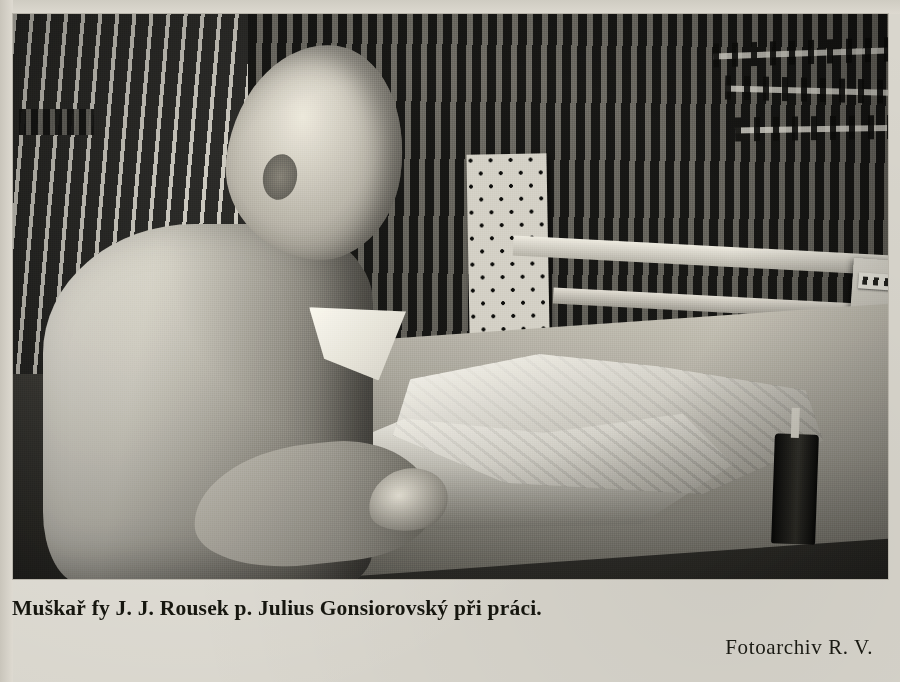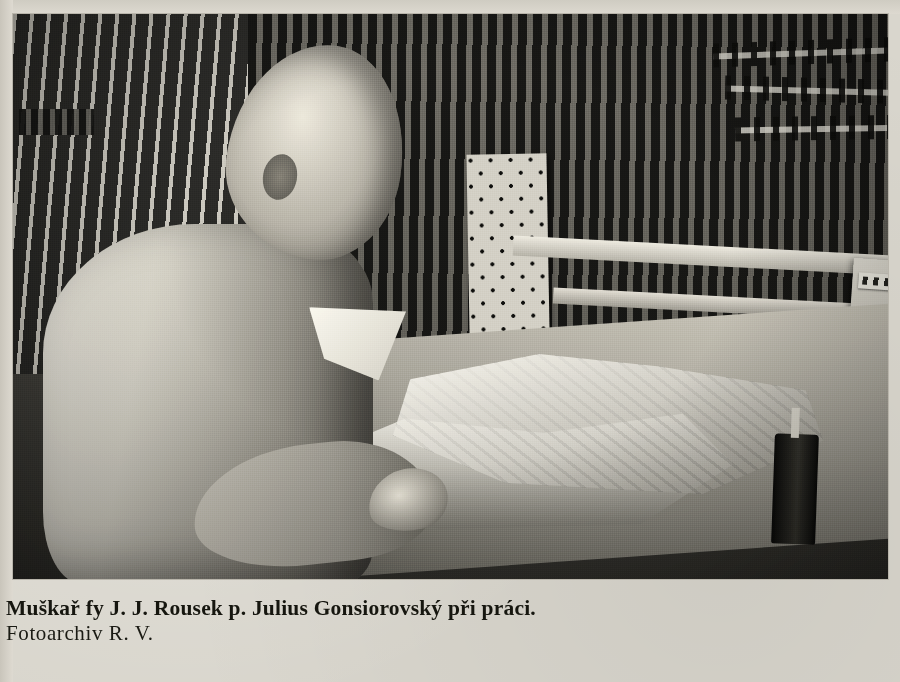--- a/index.html
+++ b/index.html
@@ -328,33 +328,35 @@
   .vignette {
     position: absolute;
     inset: 0;
     pointer-events: none;
     background: radial-gradient(ellipse at 50% 45%, rgba(0,0,0,0) 45%, rgba(0,0,0,0.38) 100%);
   }
 
   
   .caption-block {
     position: absolute;
-    left: 6px;
+    left: 12px;
     top: 596px;
     width: 875px;
   }
   .caption-main {
     font-family: "Liberation Serif", serif;
     font-weight: bold;
     font-size: 21.5px;
     color: #16160f;
     letter-spacing: .2px;
     white-space: nowrap;
   }
   .caption-credit {
+    margin-top: 14px;
+    text-align: right;
     padding-right: 14px;
     font-family: "Liberation Serif", serif;
     font-size: 21px;
     color: #1a1a13;
     letter-spacing: .6px;
   }
   .page-edge-top {
     position: absolute;
     left: 0; top: 0; right: 0; height: 14px;
     background: linear-gradient(to bottom, #cfccc2, #ddd9d0);

